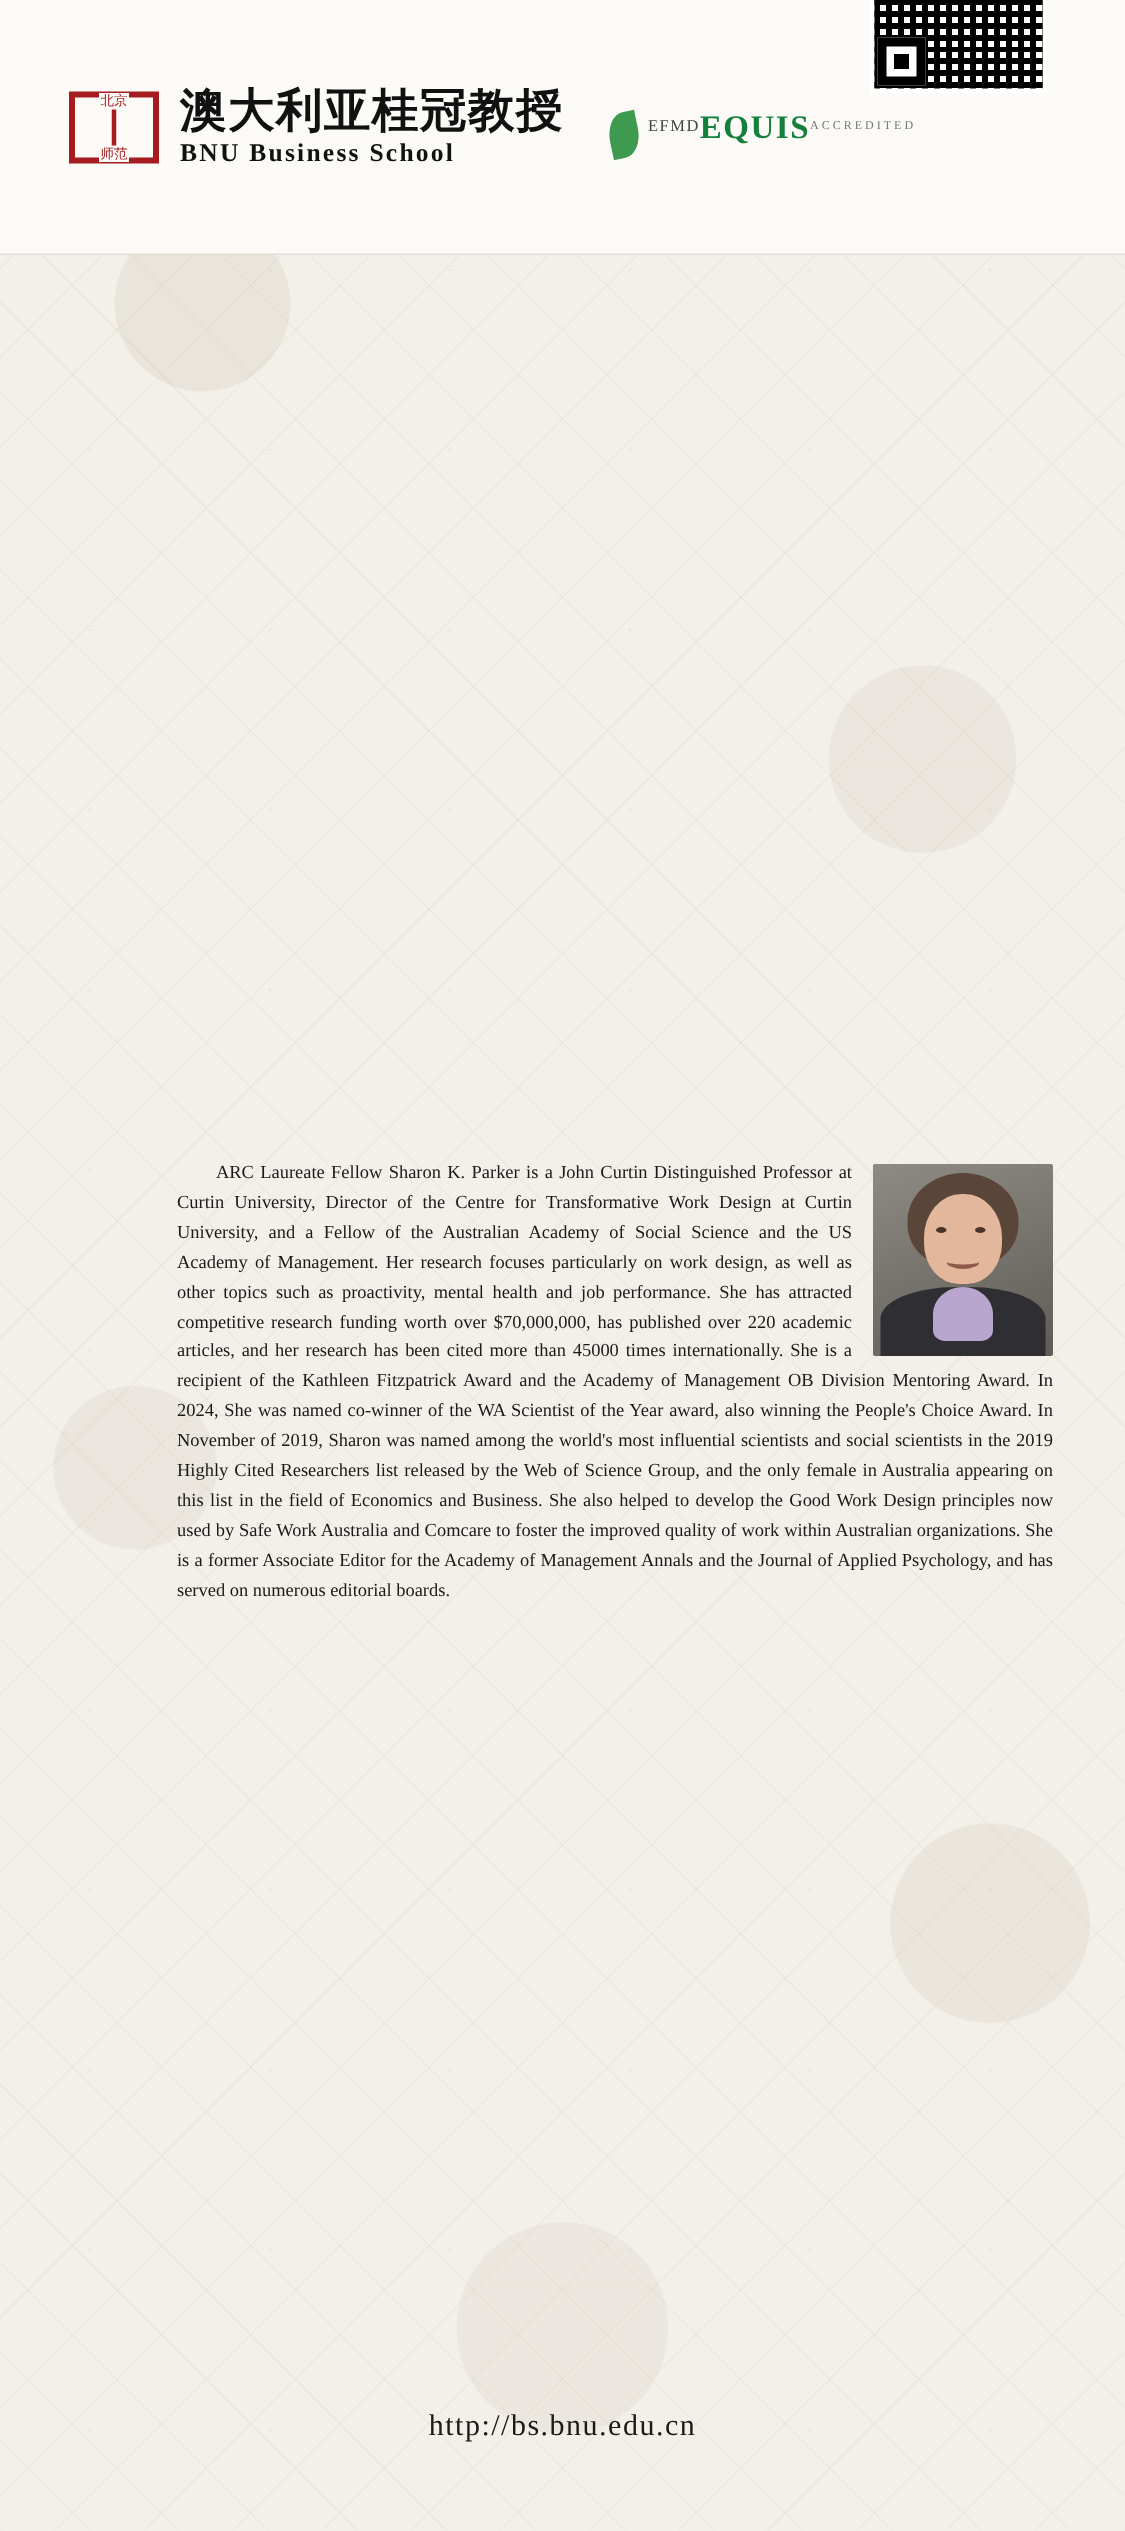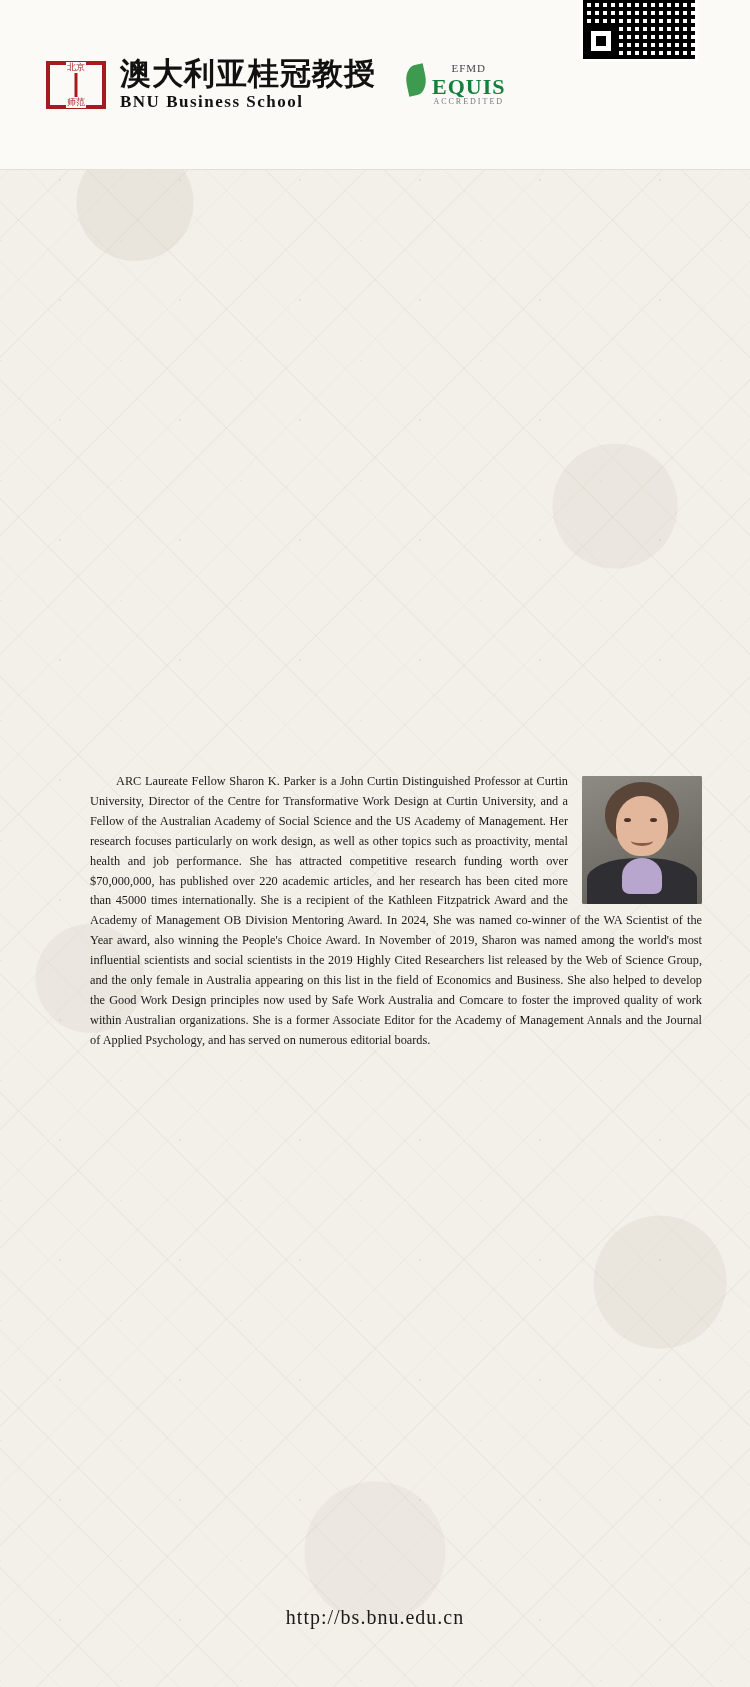--- a/index.html
+++ b/index.html
@@ -83,21 +83,20 @@
     font-size: 17px;
     color: #111;
     letter-spacing: 1.5px;
     font-family: "Liberation Serif", serif;
     font-weight: bold;
     line-height: 1.2;
   }
   .accred {
     margin-left: 30px;
     display: flex;
-    flex-direction: column;
     align-items: center;
     color: #1f6b3b;
     line-height: 1.05;
     padding-left: 26px;
     position: relative;
   }
   .leaf {
     position: absolute;
     left: 0; top: 2px;
     width: 20px; height: 30px;
@@ -179,21 +178,21 @@
     margin: 0 48px 0 90px;
     font-size: 12.3px;
     line-height: 1.62;
     color: #1a1a1a;
     text-align: justify;
     text-justify: inter-word;
     font-family: "Liberation Serif", serif;
   }
   .body-text p { margin: 0; text-indent: 26px; }
 
-  .bio-wrap { position: relative; }
+  .bio-wrap { position: relative; padding-left: 28px; }
   .portrait {
     float: right;
     width: 120px;
     height: 128px;
     margin: 4px 48px 6px 14px;
     border-radius: 2px;
     overflow: hidden;
     background: #6f6a63;
     position: relative;
   }

